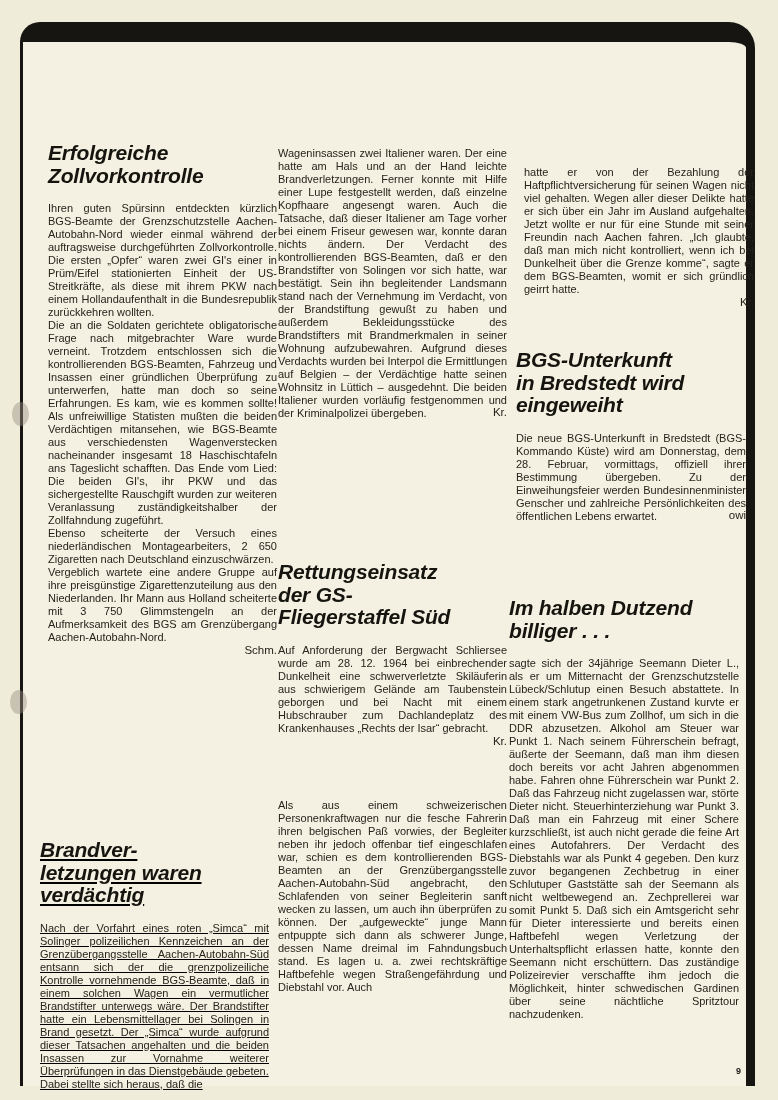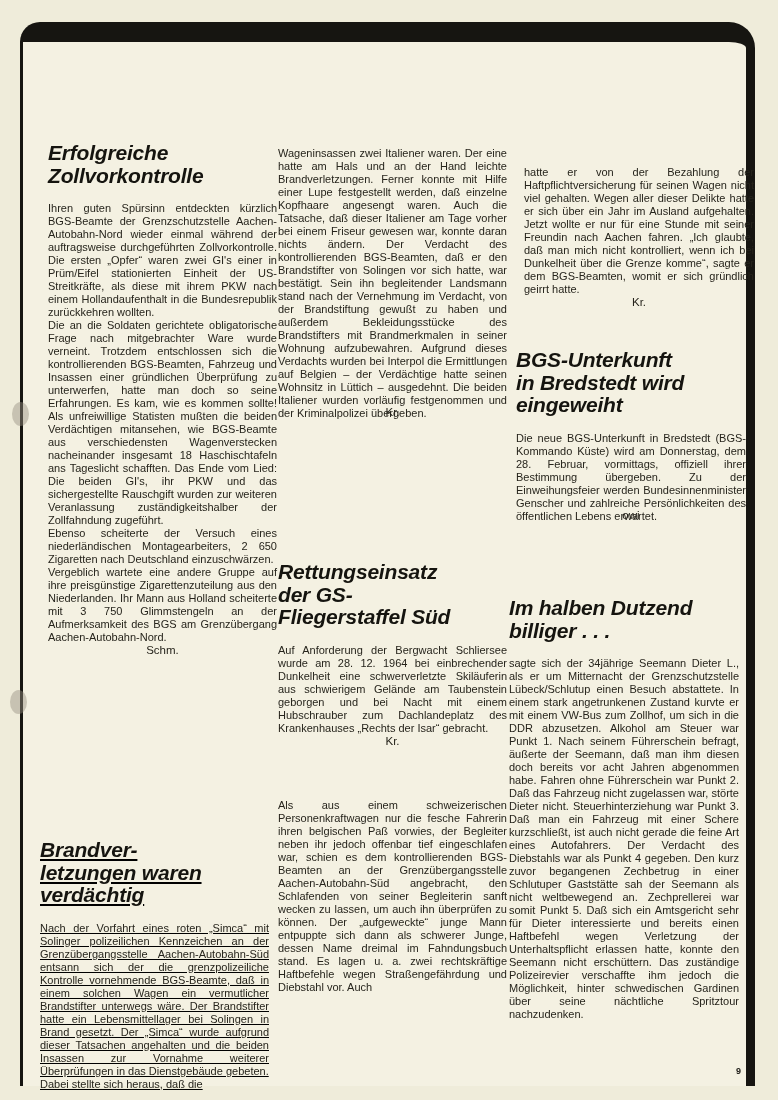--- a/index.html
+++ b/index.html
@@ -40,21 +40,21 @@
   .body p {
     margin:0;
     font-size:11px; line-height:13px;
     text-align:justify;
     color:#26241c;
     hyphens:auto;
     -webkit-hyphens:auto;
   }
   .byline {
     font-size:11.5px; line-height:13.65px;
-    text-align:center;
+    text-align:right;
     color:#26241c;
   }
   .byline.inline { margin-top:-13.65px; }
   .pagenum {
     position:absolute; left:736px; top:1066px; z-index:3;
     font-size:9px; font-weight:bold; color:#1c1b16;
   }
   .smudge {
     position:absolute; z-index:3;
     background:rgba(150,145,128,0.45);

